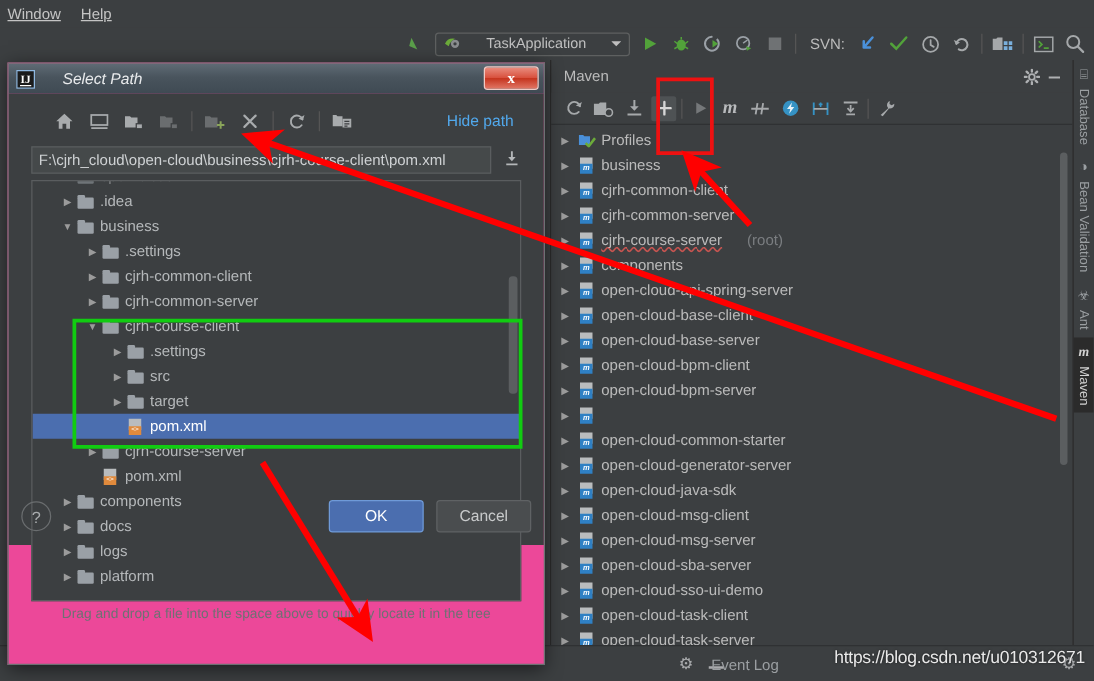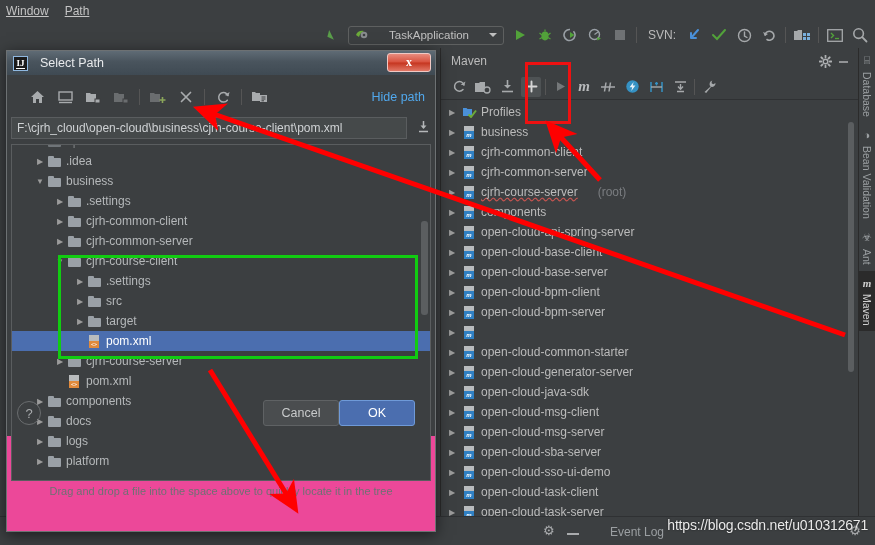--- a/index.html
+++ b/index.html
@@ -91,21 +91,21 @@
 
   
   .statusbar {
     position: absolute; left: 0; bottom: 0; width: 875px; height: 29px;
     background: #3c3f41; border-top: 1px solid #2f3133;
     display: flex; align-items: center;
   }
   .sb-gear { position: absolute; left: 543px; bottom: 7px; color: #a9abad; font-size: 13px; }
   .sb-min  { position: absolute; left: 567px; bottom: 10px; width: 12px; height: 2px;
              background: #a9abad; }
-  .sb-eventlog { position: absolute; left: 610px; bottom: 6px; color: #9b9fa2; font-size: 12px; }
+  .sb-eventlog { position: absolute; left: 569px; bottom: 6px; color: #9b9fa2; font-size: 12px; }
   .sb-gear2 { position: absolute; right: 14px; bottom: 7px; color: #a9abad; font-size: 13px; }
   .watermark {
     position: absolute; right: 7px; bottom: 12px; color: #e9e9e9;
     font-size: 14px; letter-spacing: -0.2px; white-space: nowrap;
     text-shadow: 0 0 2px rgba(0,0,0,.6);
   }
 
   
   .dialog {
     position: absolute; left: 6px; top: 50px; width: 430px; height: 482px;
@@ -116,31 +116,31 @@
     height: 24px;
     background: linear-gradient(180deg,#5f6b75 0%, #49545d 45%, #3f4a53 100%);
     display: flex; align-items: center; padding-left: 6px; position: relative;
   }
   .dlg-ij {
     width: 15px; height: 15px; background: #1b1b1b; border: 1px solid #8fb8e0;
     color: #ffffff; font-size: 9px; font-weight: bold; display: flex;
     align-items: center; justify-content: center; font-family: "Liberation Serif", serif;
   }
   .dlg-ij u { text-decoration: none; border-bottom: 1.5px solid #fff; }
-  .dlg-title .t { color: #e8eaec; font-size: 12.5px; margin-left: 12px; }
+  .dlg-title .t { color: #e8eaec; font-size: 12.5px; margin-left: 22px; font-style: italic; }
   .dlg-close {
     position: absolute; right: 4px; top: 2px; width: 44px; height: 19px;
     border-radius: 3px; border: 1px solid #f0c9c4;
     background: linear-gradient(180deg,#e98c7e 0%, #d8513e 48%, #c5351f 52%, #e17766 100%);
     color: #fff; font-size: 12px; font-weight: bold;
     display: flex; align-items: center; justify-content: center;
     font-family: "Liberation Serif", serif;
   }
   .dlg-body { position: absolute; left: 0; top: 24px; width: 428px; height: 361px;
-              background: #3c3f41; padding: 8px 4px; }
+              background: #3c3f41; padding: 8px 18px; }
 
   .dlg-toolbar { height: 28px; display: flex; align-items: center; gap: 8px;
                  padding-left: 16px; position: relative; }
   .dt-ico { width: 20px; height: 20px; display: flex; align-items: center;
             justify-content: center; color: #a8abad; }
   .dt-ico.dim { color: #6a6d6f; }
   .hide-path { position: absolute; right: 6px; color: #51a8ec; font-size: 12.5px; }
 
   .pathbar { display: flex; align-items: center; gap: 8px; margin-top: 6px; }
   .pathfield {
@@ -210,21 +210,21 @@
   svg.anno-svg { position: absolute; left: 0; top: 0; width: 875px; height: 545px;
                  pointer-events: none; }
 </style>
 </head>
 <body>
 
 <div id="root">
 
   <div class="ide-menubar">
     <div class="mi"><span class="ul">Window</span></div>
-    <div class="mi"><span class="ul">Path</span></div>
+    <div class="mi"><span class="ul">Help</span></div>
   </div>
 
   <div class="ide-toolbar">
     <div class="tb-ico">
       <svg width="16" height="16" viewBox="0 0 16 16">
           <path d="M4 11 L4 4 L11 12 Z" fill="#5a9e4a" transform="rotate(15 8 8)"></path>
         </svg>
     </div>
     <div class="runcfg">
       <svg width="14" height="12" viewBox="0 0 14 12">
@@ -892,22 +892,22 @@
             </div>
           </div>
         <div class="fscroll"></div>
       </div>
 
       <div class="dnd-hint">Drag and drop a file into the space above to quickly locate it in the tree</div>
 
       <div class="dlg-footer">
         <div class="helpbtn">?</div>
         <div class="spacer"></div>
+        <div class="btn ok" style="margin-right:10px;">OK</div>
         <div class="btn cancel">Cancel</div>
-        <div class="btn ok" style="margin-right:10px;">OK</div>
       </div>
 
     </div>
   </div>
 
   <div class="anno green-box"></div>
   <div class="anno red-box"></div>
 
   <svg class="anno-svg">
     <defs>

